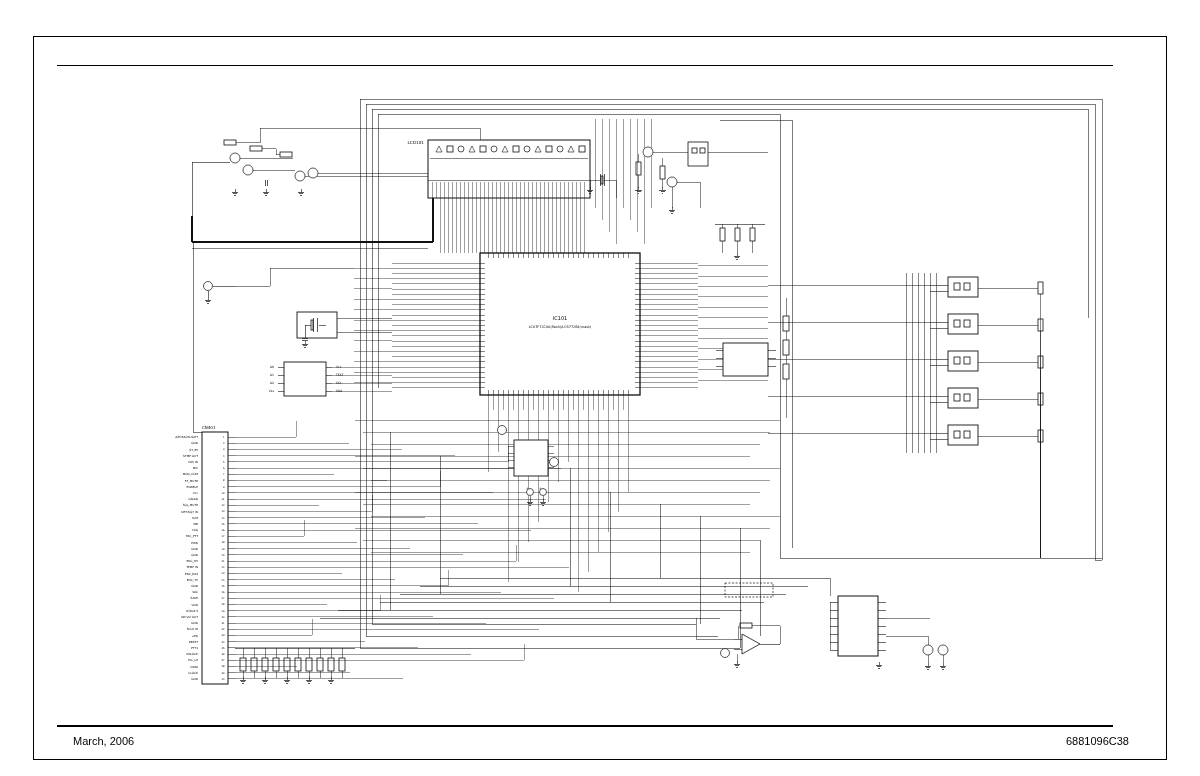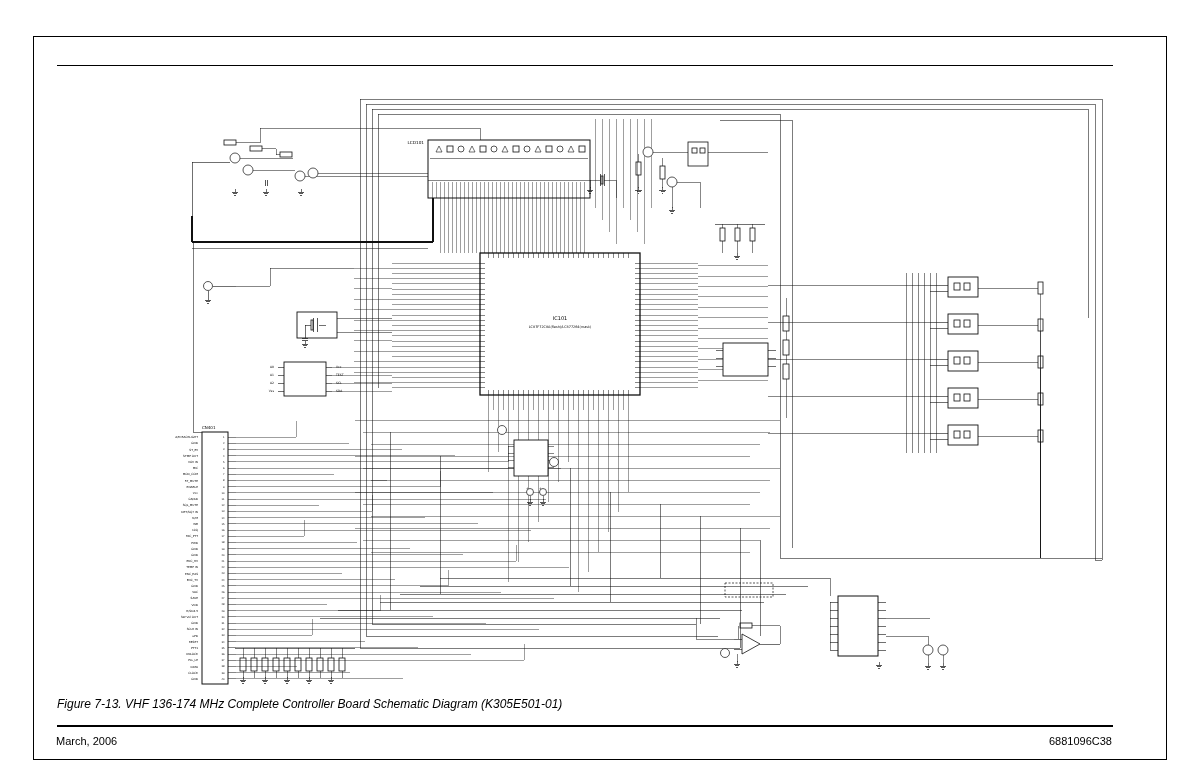--- a/index.html
+++ b/index.html
@@ -5,21 +5,21 @@
   html,body{margin:0;padding:0;background:#ffffff;}
   .page{position:relative;width:1200px;height:776px;background:#fff;overflow:hidden;
         font-family:"Liberation Sans",sans-serif;color:#000;}
   .frame{position:absolute;left:33px;top:36px;width:1132px;height:722px;border:1px solid #000;}
   .header{position:absolute;left:57px;top:47px;width:1056px;display:flex;
           justify-content:space-between;font-size:11px;}
   .header .title{font-weight:bold;font-size:10.5px;}
   .rule-thin{position:absolute;left:57px;top:65px;width:1056px;height:1px;background:#000;}
   .rule-thick{position:absolute;left:57px;top:725px;width:1056px;height:2px;background:#000;}
   .caption{position:absolute;left:57px;top:697px;font-size:12px;font-style:italic;}
-  .footer{position:absolute;left:56px;top:735px;width:1056px;display:flex;
+  .footer{position:absolute;left:73px;top:735px;width:1056px;display:flex;
           justify-content:space-between;font-size:11px;}
   .schem-wrap{position:absolute;left:140px;top:88px;width:985px;height:608px;}
   svg{display:block;width:100%;height:100%;}
   svg line{shape-rendering:crispEdges;}
   svg text{font-family:"DejaVu Sans",sans-serif;}
 </style>
 </head>
 <body>
 
 <div class="page">
@@ -952,20 +952,19 @@
           <text x="386" y="401" font-size="3" text-anchor="start" fill="#000">+</text>
           <text x="399" y="401" font-size="3" text-anchor="start" fill="#000">+</text>
           <text x="284" y="56" font-size="4.2" text-anchor="end" fill="#000">LCD101</text>
           <text x="420" y="232" font-size="5" text-anchor="middle" fill="#000">IC101</text>
           <text x="420" y="240" font-size="3.4" text-anchor="middle" fill="#000">LC87F72C8A(flash)/LC877264(mask)</text>
           <text x="62" y="341" font-size="4" text-anchor="start" fill="#000">CN401</text>
         </g>
       </svg>
   </div>
 
-  <div class="caption">Figure 7-13. VHF 136-174 MHz Complete Controller Board Schematic Diagram (K305E501-01)</div>
 
   <div class="rule-thick"></div>
   <div class="footer">
     <span>March, 2006</span>
     <span>6881096C38</span>
   </div>
 </div>
 
 </body></html>

